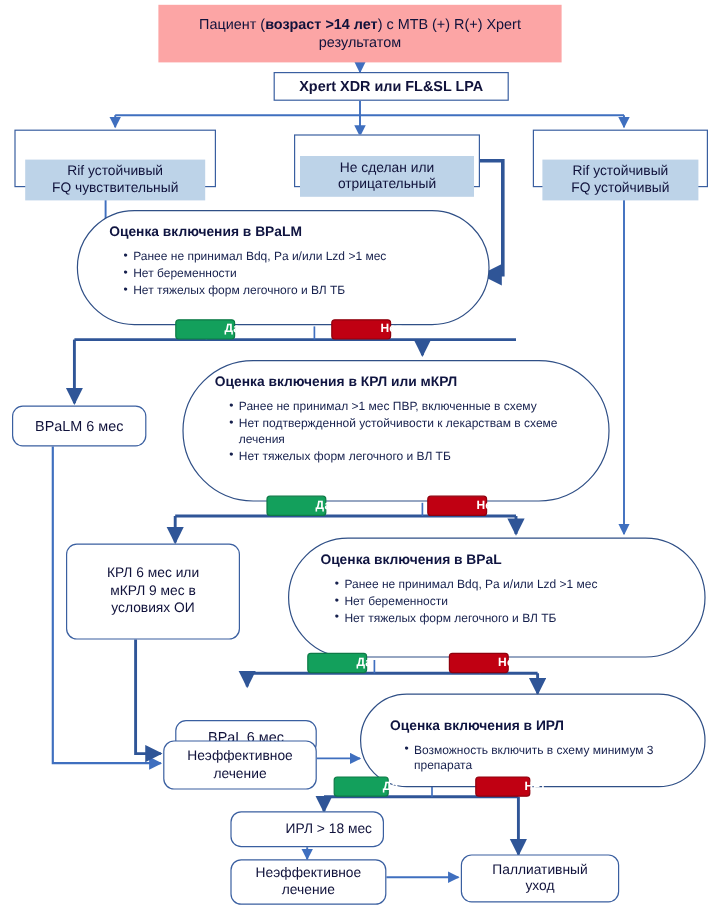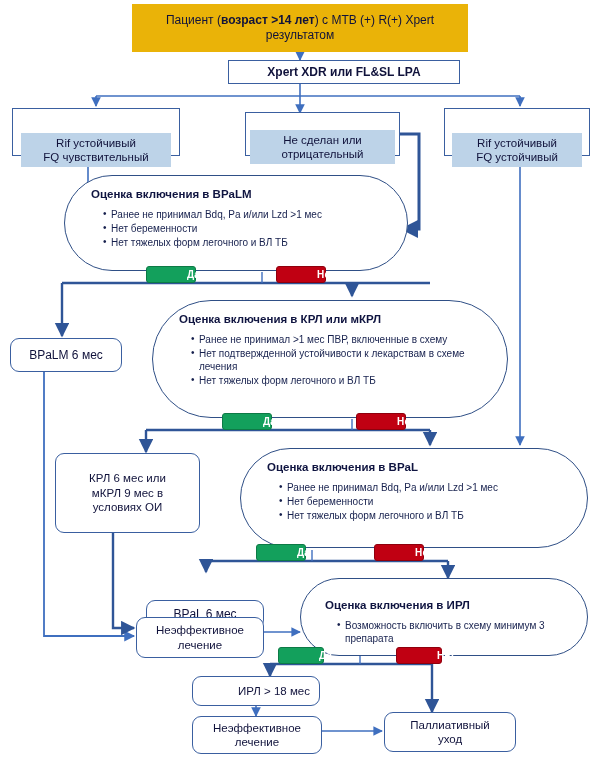--- a/index.html
+++ b/index.html
@@ -82,21 +82,21 @@
     padding-left: 8px;
     line-height: 1.3;
   }
   .stadium li:before {
     content: "\2022";
     position: absolute;
     left: 0;
     top: -1px;
   }
   .header-box {
-    background: #eab308;
+    background: #fca5a5;
     border: 0;
     font-size: 12px;
     padding: 4px 8px;
     align-items: center;
   }
   .badge {
     position: absolute;
     box-sizing: border-box;
     display: flex;
     align-items: center;
@@ -209,21 +209,21 @@
     </g>
   </svg>
 
   <div class="node header-box" style="left:132px; top:4px; width:336px; height:48px;">
     <div>
       <span>Пациент (</span><span class="b">возраст &gt;14 лет</span><span>) с МТВ (+) R(+) Xpert</span><br>
       <span>результатом</span>
     </div>
   </div>
 
-  <div class="node rect" style="left:228px; top:60px; width:232px; height:24px;">
+  <div class="node rect" style="left:228px; top:60px; width:196px; height:24px;">
     <span class="t12 b">Xpert XDR или FL&amp;SL LPA</span>
   </div>
 
   <div class="node rect" style="left:12px; top:108px; width:168px; height:48px;">
     <div class="band">
       <div class="t115">Rif устойчивый</div>
       <div class="t115">FQ чувствительный</div>
     </div>
   </div>
 

